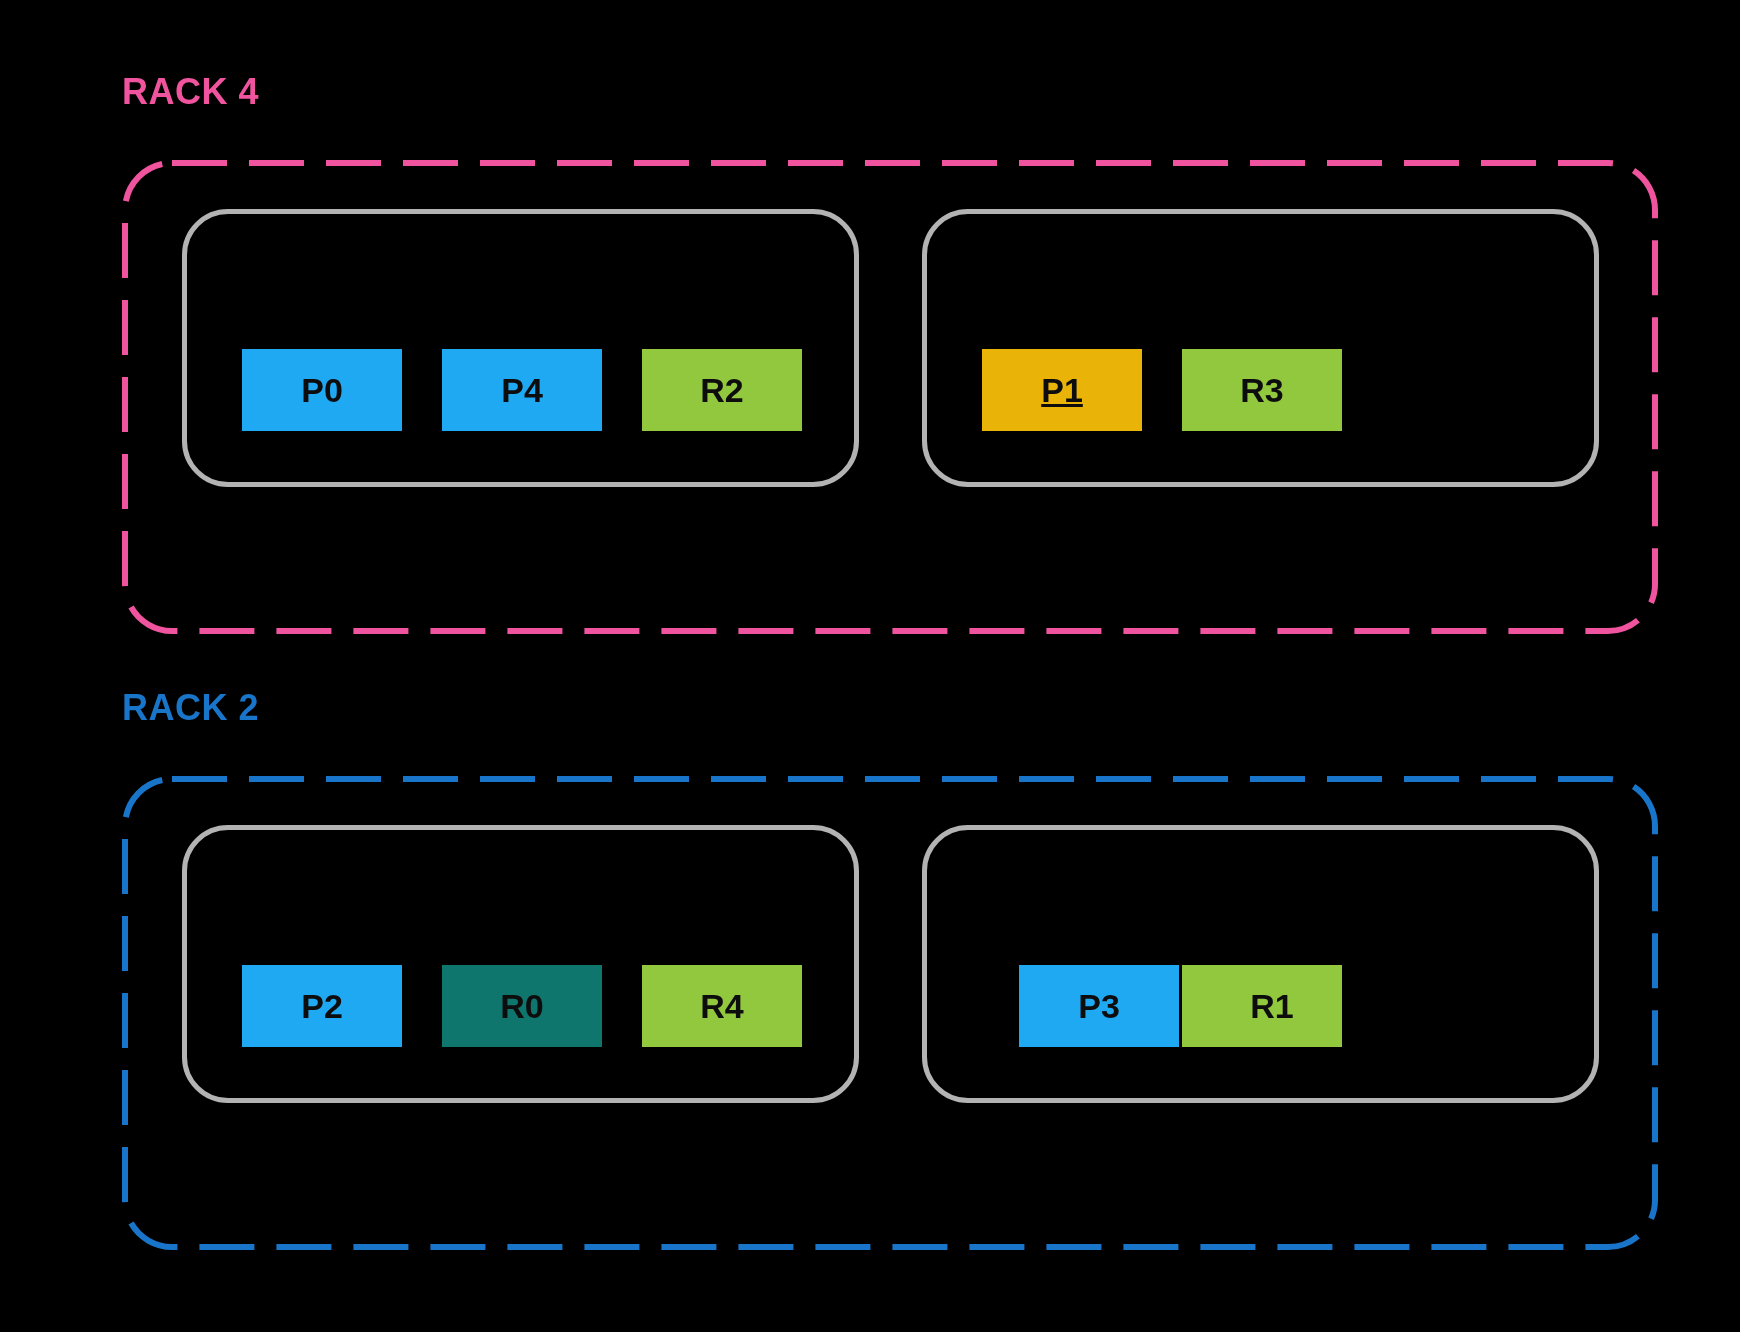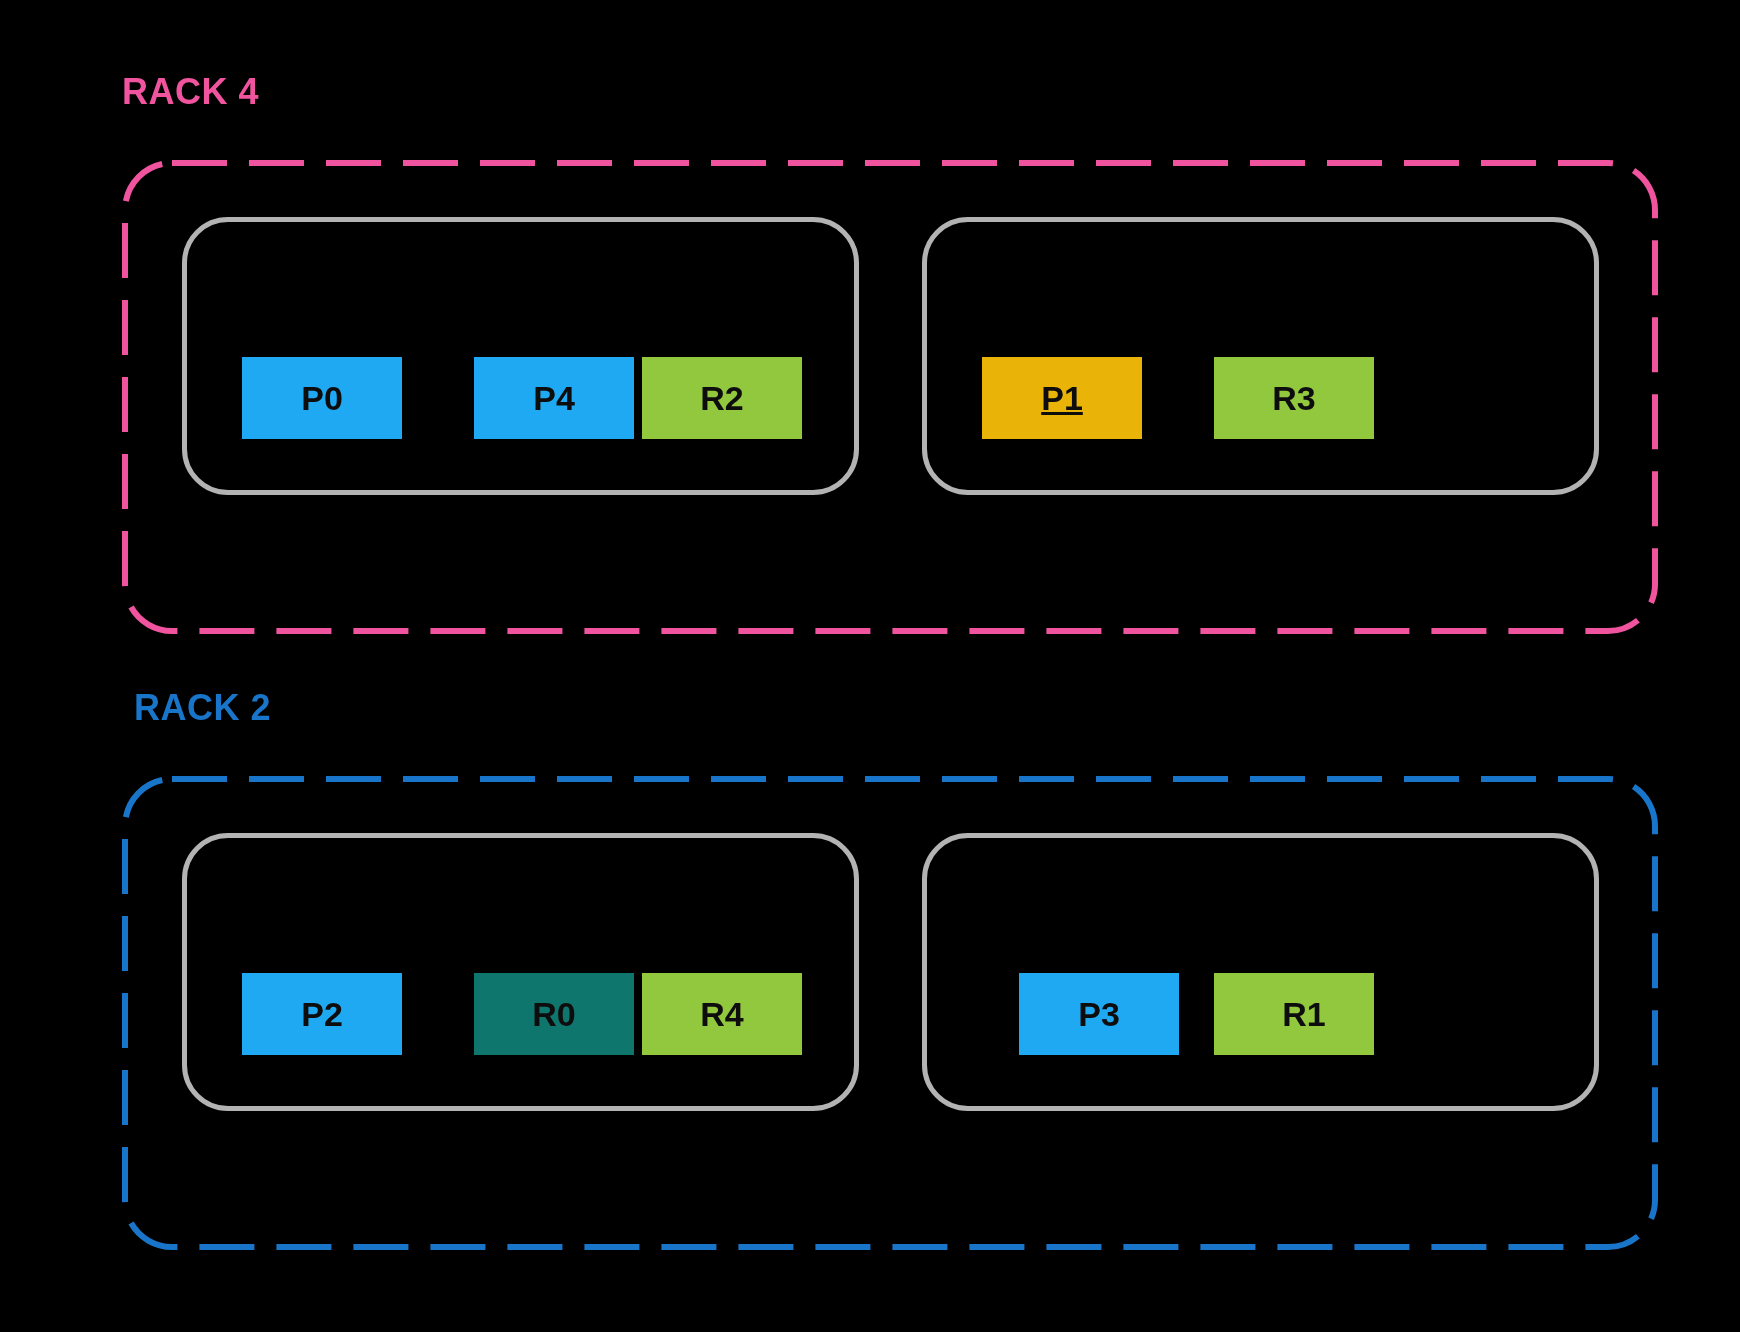--- a/index.html
+++ b/index.html
@@ -28,21 +28,21 @@
     width: 1536px;
     height: 474px;
   }
   .rack1 .rack-area { top: 160px; }
   .rack2 .rack-area { top: 776px; }
 
   .rack-outline { position: absolute; left: 0; top: 0; width: 1536px; height: 474px; }
 
   .host {
     position: absolute;
-    top: 57px;
+    top: 49px;
     width: 677px;
     height: 278px;
     border: 5px solid #B3B3B3;
     border-radius: 46px;
     background: transparent;
   }
   .host-left  { left: 60px; }
   .host-right { left: 800px; }
 
   .slot {
@@ -51,21 +51,21 @@
     width: 160px;
     height: 82px;
     display: flex;
     align-items: center;
     justify-content: center;
     font-size: 34px;
     font-weight: bold;
     color: #0D0D0D;
   }
   .slot-1 { left: 55px; }
-  .slot-2 { left: 255px; margin-left: 32px; }
+  .slot-2 { left: 255px; }
   .slot-3 { left: 455px; }
 </style>
 </head>
 <body>
 
 <div class="stage">
 
   <section class="rack rack1">
     <div class="rack-label" style="color: rgb(240, 84, 158);">RACK 4</div>
 
@@ -81,21 +81,21 @@
       </div>
 
       <div class="host host-right">
         <div class="slot slot-1" style="background-color: #eab308; text-decoration: underline;">P1</div>
         <div class="slot slot-2" style="background-color: rgb(146, 200, 62);">R3</div>
       </div>
     </div>
   </section>
 
   <section class="rack rack2">
-    <div class="rack-label" style="color: rgb(24, 117, 201); margin-left: 12px;">RACK 2</div>
+    <div class="rack-label" style="color: rgb(24, 117, 201);">RACK 2</div>
 
     <div class="rack-area">
       <svg class="rack-outline" viewBox="0 0 1536 474" xmlns="http://www.w3.org/2000/svg">
         <rect x="3" y="3" width="1530" height="468" rx="47" fill="none" stroke-width="6" stroke-dasharray="55 22" style="stroke: rgb(24, 117, 201);"></rect>
       </svg>
 
       <div class="host host-left">
         <div class="slot slot-1" style="background-color: rgb(31, 169, 242);">P2</div>
         <div class="slot slot-2" style="background-color: #0f766e;">R0</div>
         <div class="slot slot-3" style="background-color: rgb(146, 200, 62);">R4</div>

